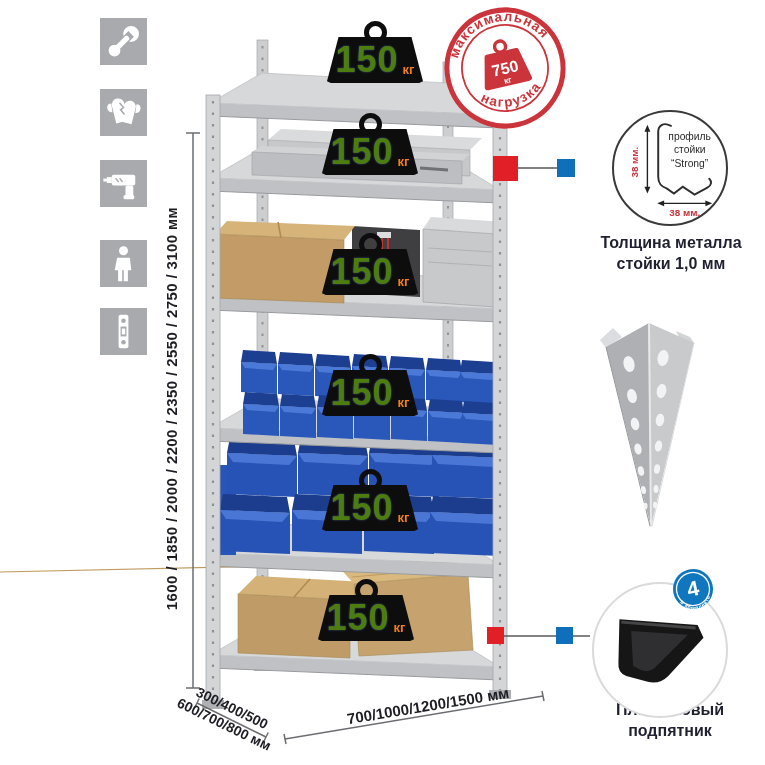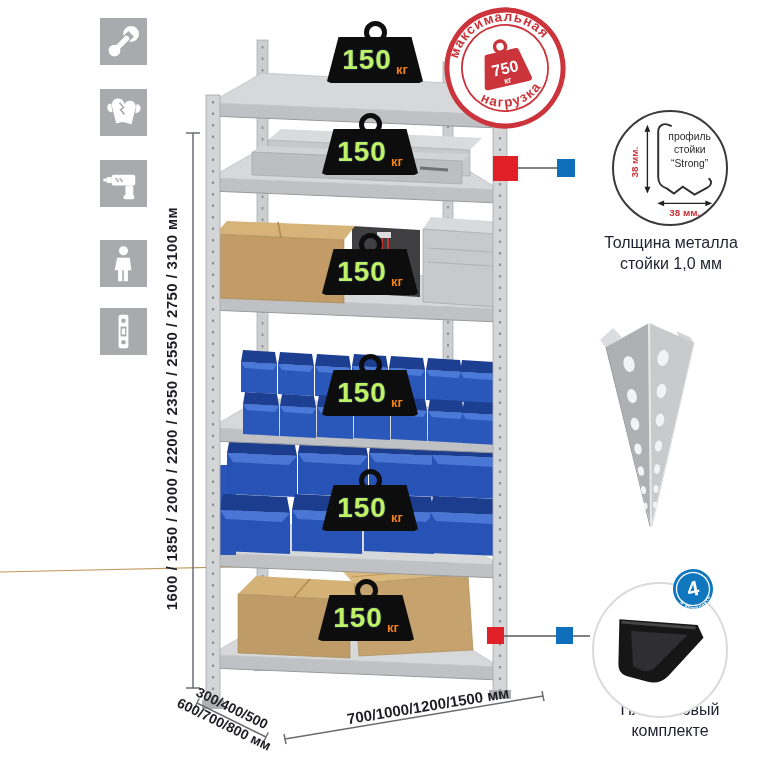--- a/index.html
+++ b/index.html
@@ -8,29 +8,29 @@
   .tile{position:absolute;left:100px;width:47px;height:47px;background:#a8aaad;
         display:flex;align-items:center;justify-content:center;}
   .scene{position:absolute;left:0;top:0;}
   
   .badge{position:absolute;width:96px;height:62px;z-index:5;}
   .badge .ring{display:block;width:13px;height:13px;border:5px solid #0d0d0d;border-radius:50%;
                margin:0 auto;background:transparent;}
   .badge .body{height:46px;margin-top:-7px;background:#0d0d0d;
                clip-path:polygon(12% 0,88% 0,100% 96% ,96% 100%,4% 100%,0 96%);
                display:flex;align-items:center;justify-content:center;gap:4px;}
-  .badge .val{font-size:28px;font-weight:bold;color:#bef264;letter-spacing:1px;line-height:1;
+  .badge .val{font-size:36px;font-weight:bold;color:#4d7c0f;letter-spacing:1px;line-height:1;
               text-shadow:0 0 2px rgba(120,170,255,.55);}
   .badge .unit{font-size:13px;font-weight:bold;color:#f08019;align-self:flex-end;margin-bottom:7px;line-height:1;}
   .stamp{position:absolute;left:441px;top:4px;width:128px;height:128px;z-index:6;transform:rotate(-13deg);}
   .callout-circle{position:absolute;border-radius:50%;background:#fff;box-sizing:border-box;z-index:4;}
   .profile-circle{left:612px;top:110px;width:116px;height:116px;border:2px solid #3a3a3c;}
   .foot-circle{left:592px;top:582px;width:136px;height:136px;border:2px solid #d9dadb;}
   .qty-badge{position:absolute;left:671px;top:567px;width:44px;height:44px;z-index:7;transform:rotate(-12deg);}
-  .cap{position:absolute;text-align:center;font-weight:normal;font-size:16px;line-height:1.3;color:#1f2030;}
+  .cap{position:absolute;text-align:center;font-weight:bold;font-size:16px;line-height:1.3;color:#1f2030;}
   .cap-profile{left:596px;top:233px;width:150px;}
   .cap-foot{left:596px;top:700px;width:148px;}
   .dim-text{position:absolute;font-weight:bold;color:#1d1d24;}
   .dim-height{left:-129px;top:400px;width:600px;text-align:center;font-size:15px;letter-spacing:.4px;
               transform:rotate(-90deg);}
   .dim-depth{left:146px;top:699px;width:164px;text-align:center;font-size:14px;line-height:1.25;
              transform:rotate(26deg);}
   .dim-width{left:308px;top:697px;width:240px;text-align:center;font-size:15px;transform:rotate(-9.3deg);}
   svg text{font-family:"Liberation Sans",sans-serif;}
 </style>
@@ -376,21 +376,21 @@
       <circle cx="22" cy="22" r="20" fill="#1077be"></circle>
       <circle cx="22" cy="22" r="16.5" fill="none" stroke="#fff" stroke-width="1.3"></circle>
       <text x="22" y="29" text-anchor="middle" font-size="21" font-weight="bold" fill="#fff">4</text>
       <text font-size="5.5" font-weight="bold" fill="#fff" letter-spacing="0.6">
         <textPath href="#qarc" startOffset="50%" text-anchor="middle">в комплекте</textPath>
       </text>
     </svg>
   </div>
   <div class="cap cap-foot">
     <div>Пластиковый</div>
-    <div>комплекте</div>
+    <div>подпятник</div>
   </div>
 
   <div class="dim-text dim-height">1600 / 1850 / 2000 / 2200 / 2350 / 2550 / 2750 / 3100 мм</div>
   <div class="dim-text dim-depth">
     <div>300/400/500</div>
     <div>600/700/800 мм</div>
   </div>
   <div class="dim-text dim-width">700/1000/1200/1500 мм</div>
 
 </div>

